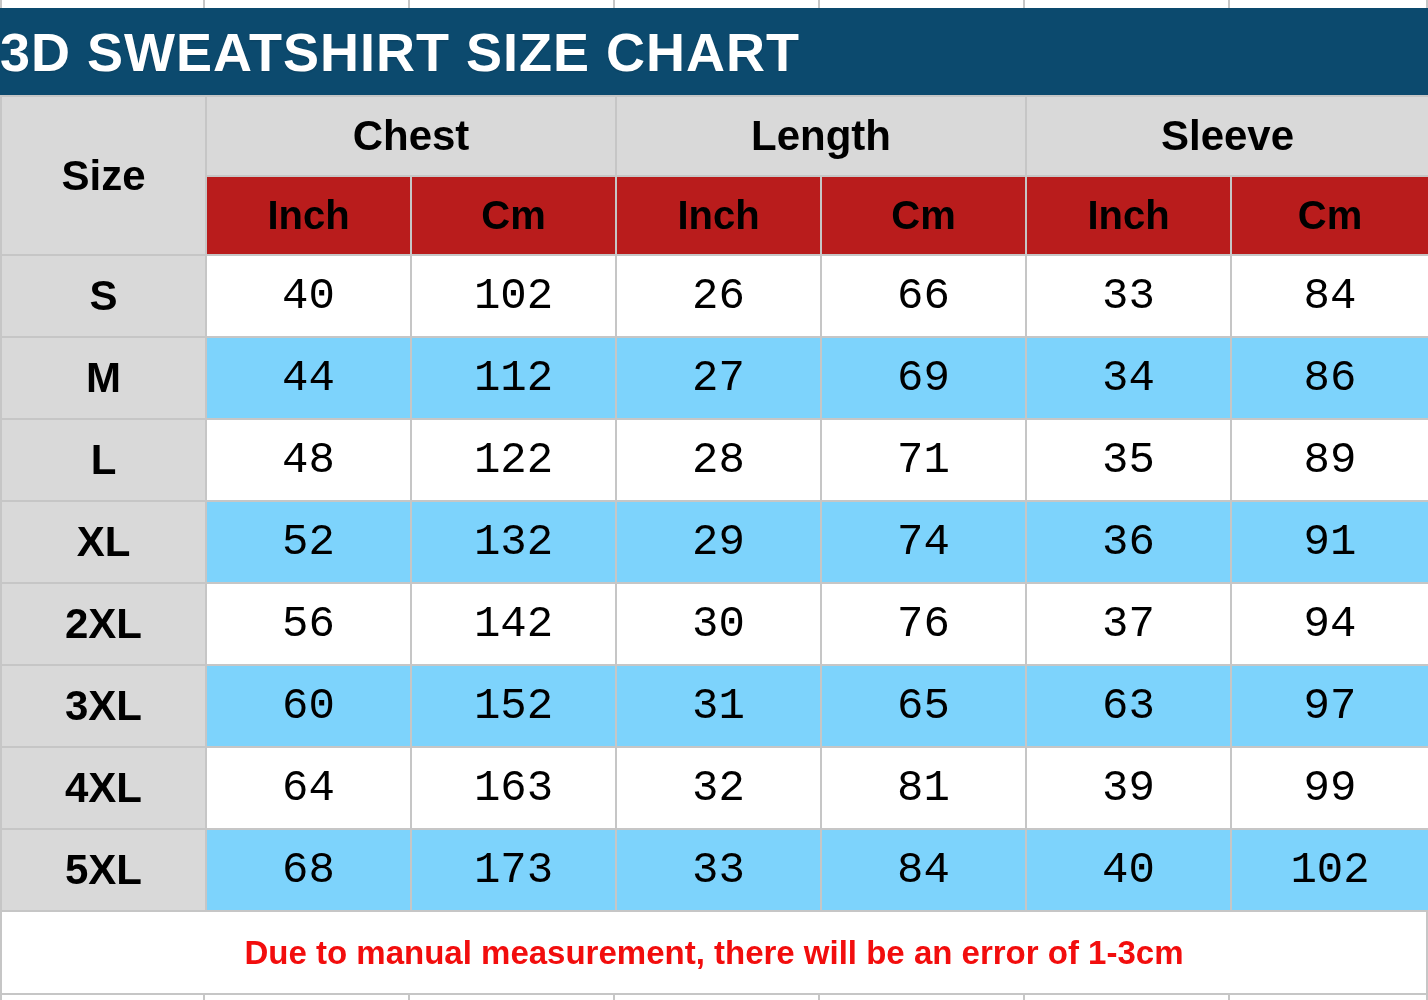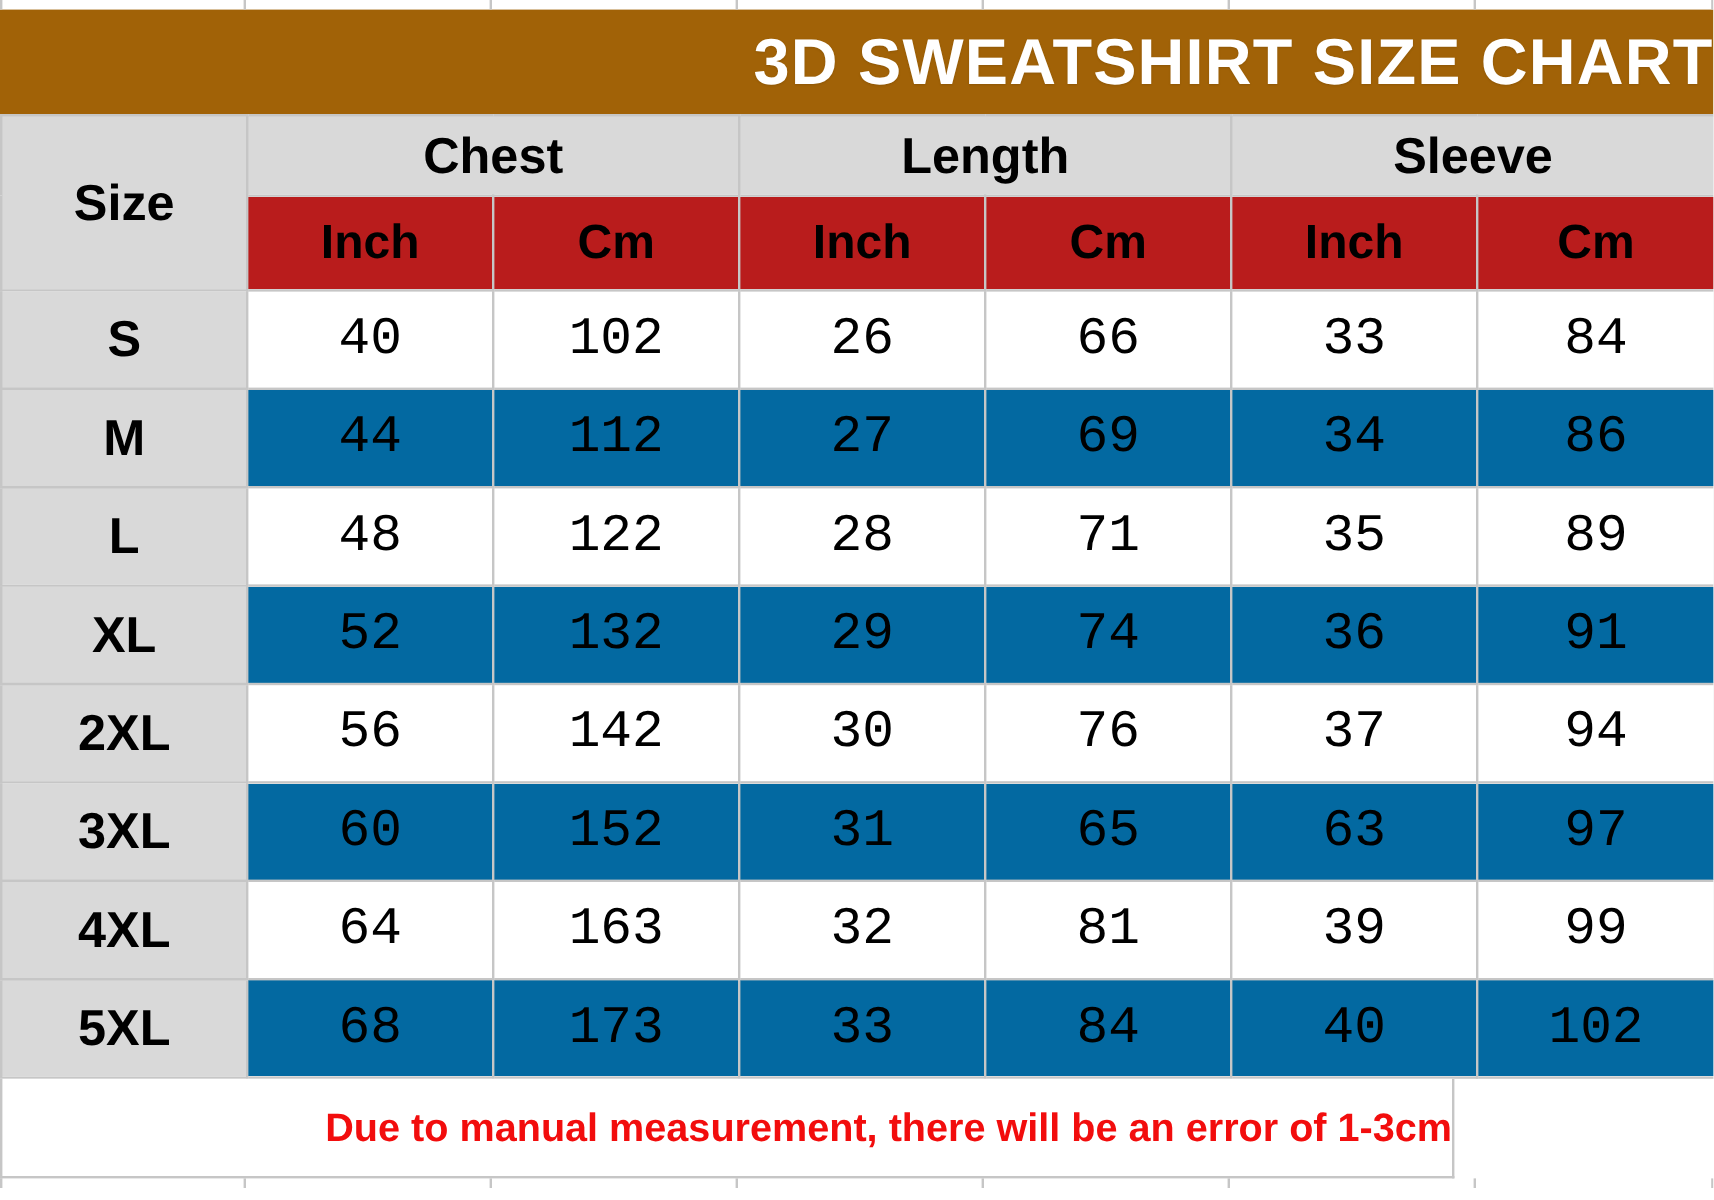--- a/index.html
+++ b/index.html
@@ -18,22 +18,22 @@
     border-right: 2px solid #c6c6c6;
     height: 100%;
   }
   .grid-strip .seg:first-child { border-left: 2px solid #c6c6c6; }
   .seg.c1,.seg.c2,.seg.c3,.seg.c4,.seg.c5,.seg.c6 { width: 205px; }
   .seg.c7 { width: 198px; }
 
   
   .title-bar {
     width: 1428px; height: 87px;
-    background: #a16207;
-    display: flex; align-items: center; justify-content: flex-end;
+    background: #0c4a6e;
+    display: flex; align-items: center; justify-content: flex-start;
   }
   .title-bar .title-text {
     color: #ffffff;
     font-size: 54px;
     font-weight: bold;
     letter-spacing: 1px;
     text-shadow: 0 1px 2px rgba(0,0,0,0.12);
     white-space: nowrap;
   }
 
@@ -44,40 +44,40 @@
     table-layout: fixed;
   }
   table.size-chart th, table.size-chart td {
     border: 2px solid #c6c6c6;
     text-align: center;
     vertical-align: middle;
     padding: 0;
     color: #000000;
     overflow: hidden;
   }
-  tr.group-row   { height: 67px; border-radius: 28px; }
+  tr.group-row   { height: 80px; border-radius: 28px; }
   tr.unit-row    { height: 79px; }
   tr.data-row    { height: 82px; }
 
   th.gray-cell   { background: #d9d9d9; font-size: 42px; font-weight: bold; }
   th.unit-cell   { background: #b91c1c; font-size: 40px; font-weight: bold; }
   td.size-cell   { background: #d9d9d9; font-size: 42px; font-weight: bold; }
   tr.row-plain td.value-cell  { background: #ffffff; }
-  tr.row-shaded td.value-cell { background: #0369a1; }
+  tr.row-shaded td.value-cell { background: #7dd3fc; }
   td.value-cell  { font-size: 44px; font-weight: normal; font-family: Liberation Mono, monospace; }
 
   
   .footer-note {
-    width: 1212px; height: 83px;
+    width: 1428px; height: 83px;
     box-sizing: border-box;
     border-left: 2px solid #c6c6c6;
     border-right: 2px solid #c6c6c6;
     border-bottom: 2px solid #c6c6c6;
     background: #ffffff;
-    display: flex; align-items: center; justify-content: flex-end;
+    display: flex; align-items: center; justify-content: center;
   }
   .footer-note .note-text {
     color: #f20d0d;
     font-size: 33px;
     font-weight: bold;
     white-space: nowrap;
   }
 </style>
 </head>
 <body>

